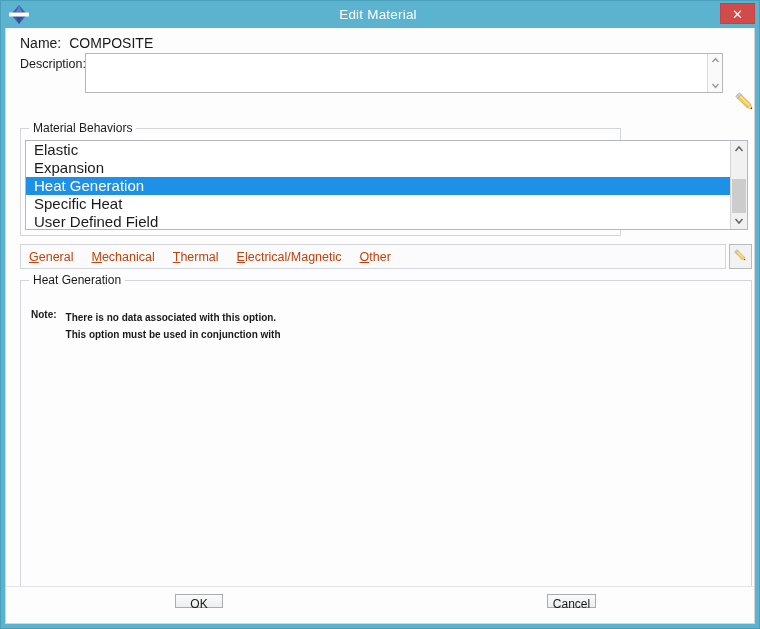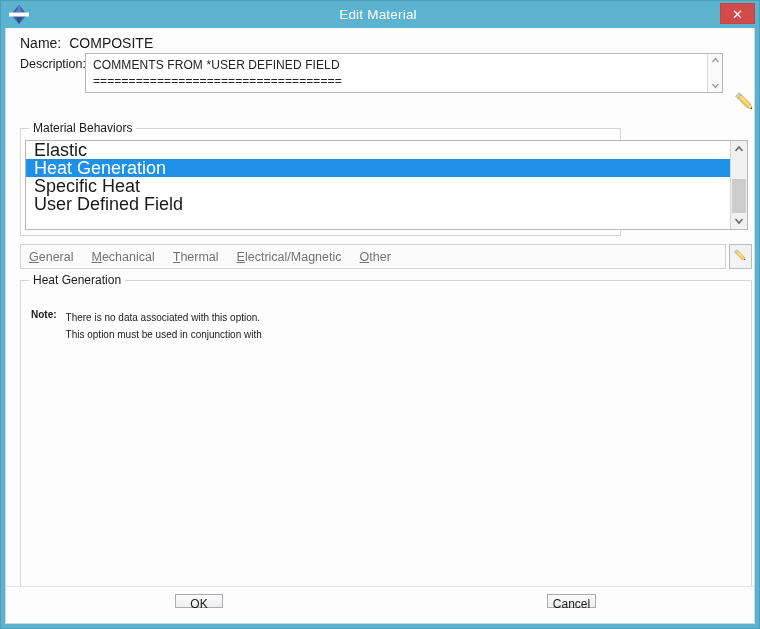--- a/index.html
+++ b/index.html
@@ -197,21 +197,21 @@
   .list-items {
     flex: 1 1 auto;
     padding: 0;
     margin: 0;
     list-style: none;
   }
   .list-item {
     height: 18px;
     line-height: 18px;
     padding-left: 8px;
-    font-size: 18px;
+    font-size: 15px;
     color: #1a1a1a;
     cursor: pointer;
     white-space: nowrap;
   }
   .list-item.selected {
     background: #1e90e8;
     color: #ffffff;
   }
   .list-scroll {
     flex: 0 0 16px;
@@ -248,21 +248,21 @@
     height: 25px;
     box-sizing: border-box;
     background: #fbfbfb;
     border: 1px solid #d2d6d9;
     display: flex;
     align-items: center;
     padding-left: 8px;
   }
   .menu-item {
     font-size: 12.5px;
-    color: #737373;
+    color: #c2410c;
     margin-right: 18px;
     cursor: pointer;
     white-space: nowrap;
   }
   .menu-item u { text-decoration: underline; }
   .pencil-small-btn {
     position: absolute;
     left: 723px;
     top: 216px;
     width: 23px;
@@ -289,21 +289,21 @@
     top: 28px;
     font-size: 10px;
     color: #1a1a1a;
     display: flex;
   }
   .note-label {
     font-weight: bold;
     margin-right: 9px;
     white-space: nowrap;
   }
-  .note-lines { line-height: 17px; }
+  .note-lines { line-height: 17px; font-weight: bold; }
   .note-lines div { white-space: nowrap; }
 
   
   .footer {
     position: relative;
     flex: 0 0 36px;
     height: 36px;
     background: #fdfdfd;
     border-top: 1px solid #e3e6e8;
   }
@@ -345,22 +345,20 @@
 
   <div class="client">
     <div class="client-inner">
 
       <div class="name-row">
         <span class="lbl">Name:</span><span class="val">COMPOSITE</span>
       </div>
 
       <div class="desc-label">Description:</div>
       <div class="desc-box">
-        <div class="desc-text">COMMENTS FROM *USER DEFINED FIELD
-===================================</div>
         <div class="desc-scroll">
           <span class="arrow-up">
             <svg width="13" height="13" viewBox="0 0 13 13">
                 <polyline points="3.5,8 6.5,4.5 9.5,8" fill="none" stroke="#9a9a9a" stroke-width="1.4"></polyline>
               </svg>
           </span>
           <span class="arrow-down">
             <svg width="13" height="13" viewBox="0 0 13 13">
                 <polyline points="3.5,5 6.5,8.5 9.5,5" fill="none" stroke="#9a9a9a" stroke-width="1.4"></polyline>
               </svg>
@@ -377,20 +375,21 @@
             <polygon points="12,21.3 14,21.3 13,23" fill="#33302c"></polygon>
           </g>
         </svg>
       </span>
 
       <div class="group" id="behaviors-group">
         <span class="group-title">Material Behaviors</span>
         <div class="listbox">
           <ul class="list-items">
             <li class="list-item">Elastic</li>
+            <li class="list-item">Expansion</li>
             <li class="list-item selected">Heat Generation</li>
             <li class="list-item">Specific Heat</li>
             <li class="list-item">User Defined Field</li>
           </ul>
           <div class="list-scroll">
             <span class="ls-up">
               <svg width="16" height="16" viewBox="0 0 16 16">
                   <polyline points="4.5,10 8,6 11.5,10" fill="none" stroke="#666666" stroke-width="1.5"></polyline>
                 </svg>
             </span>

